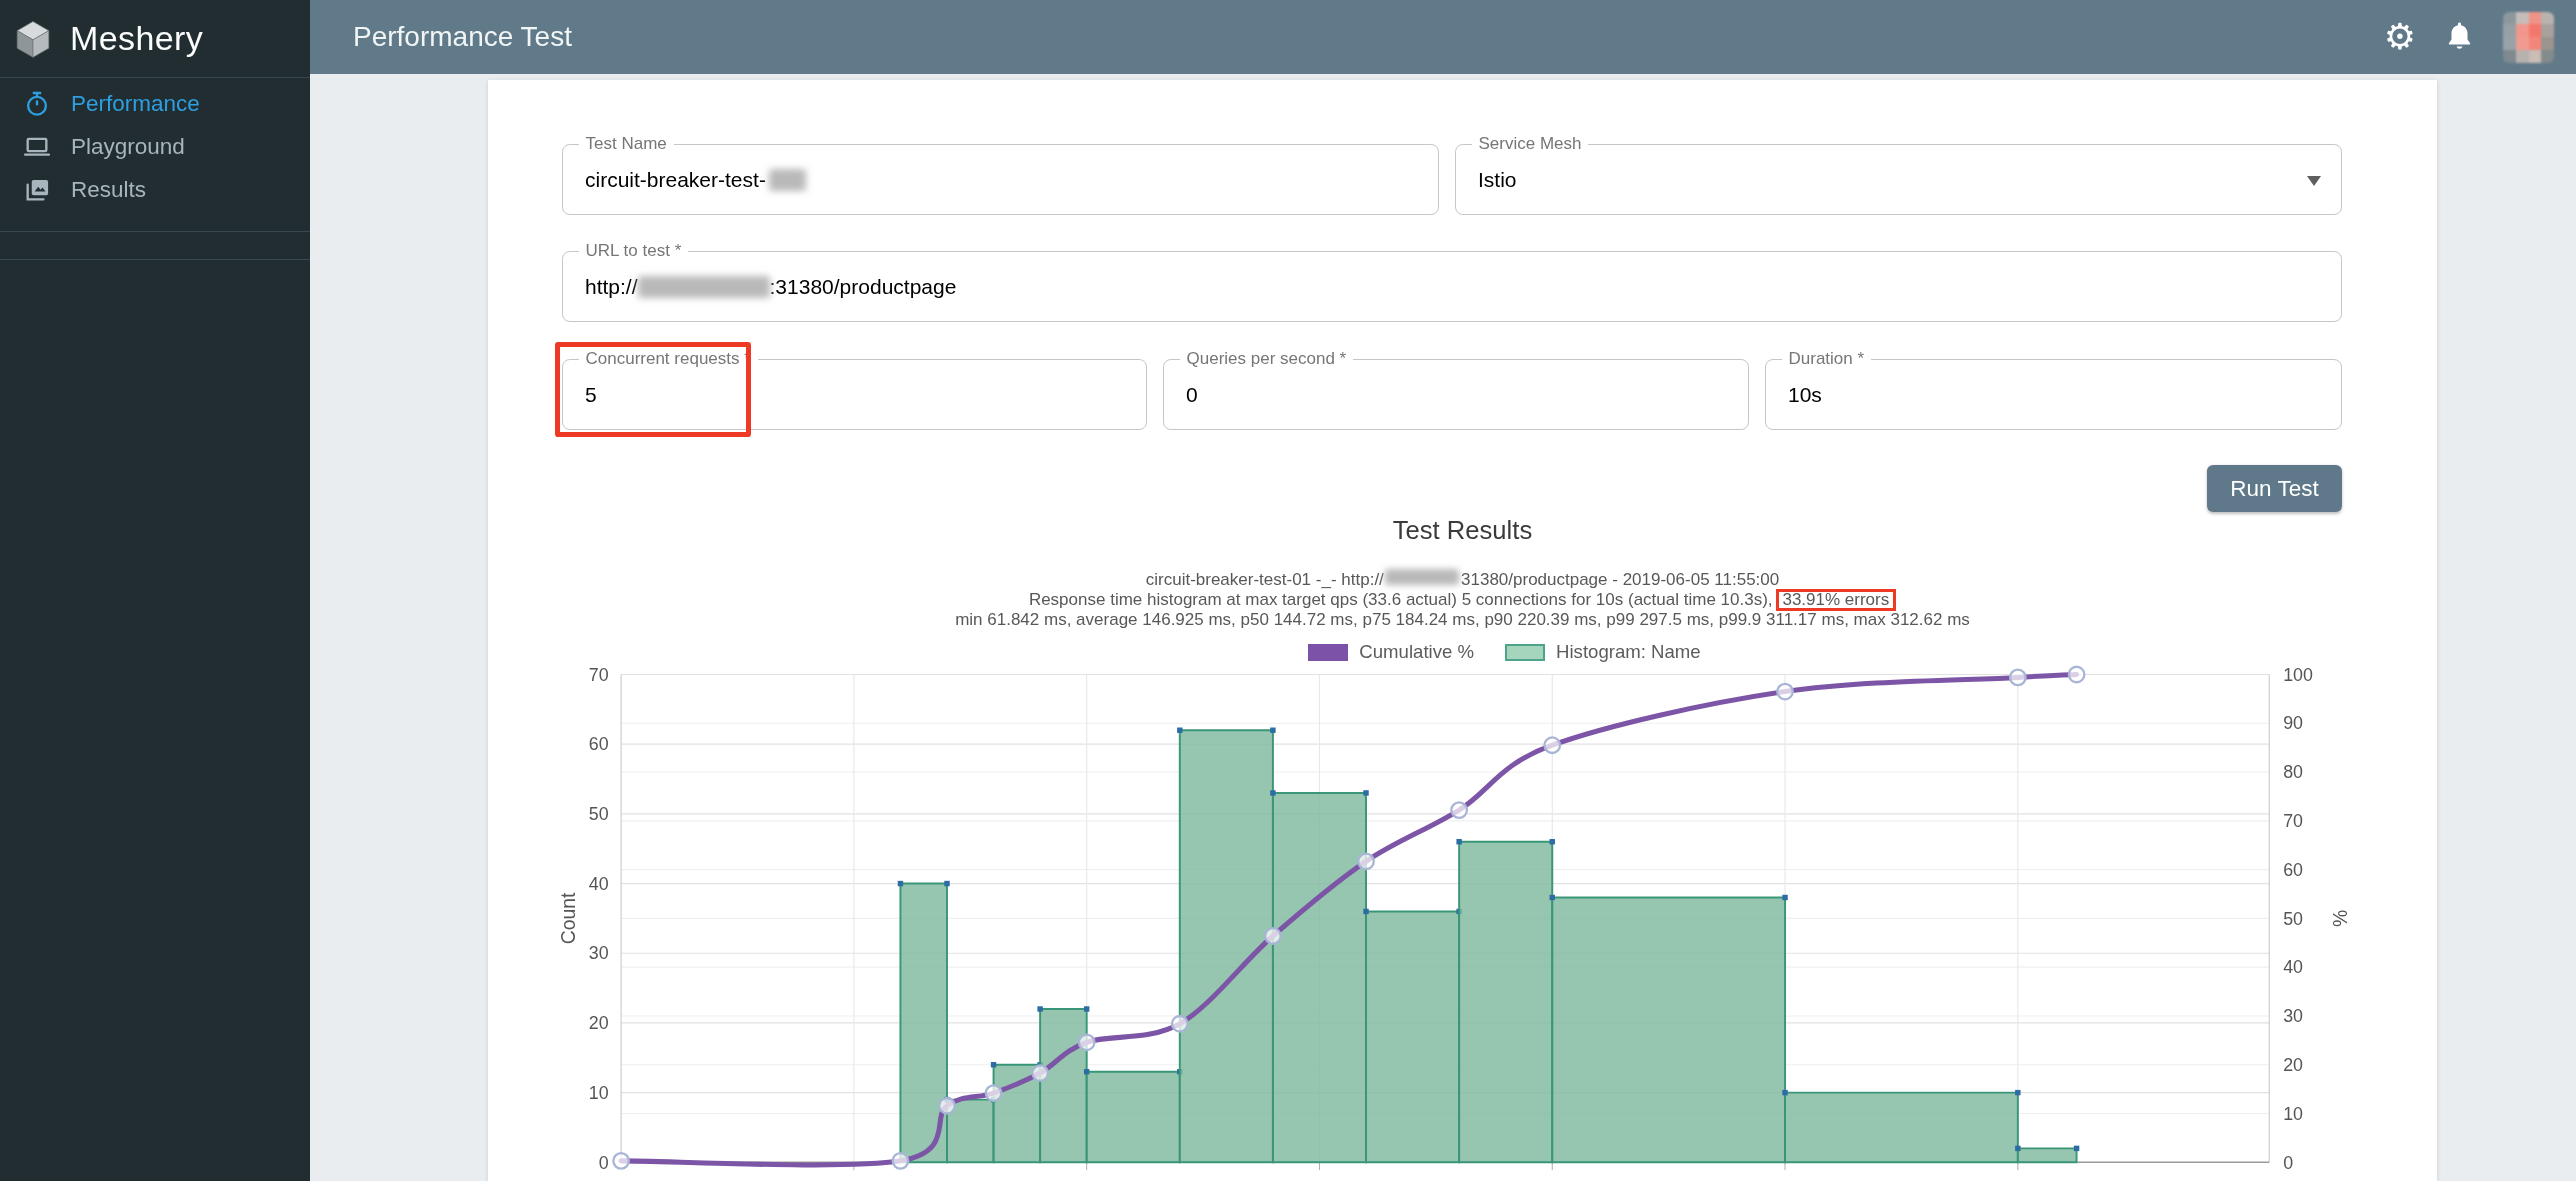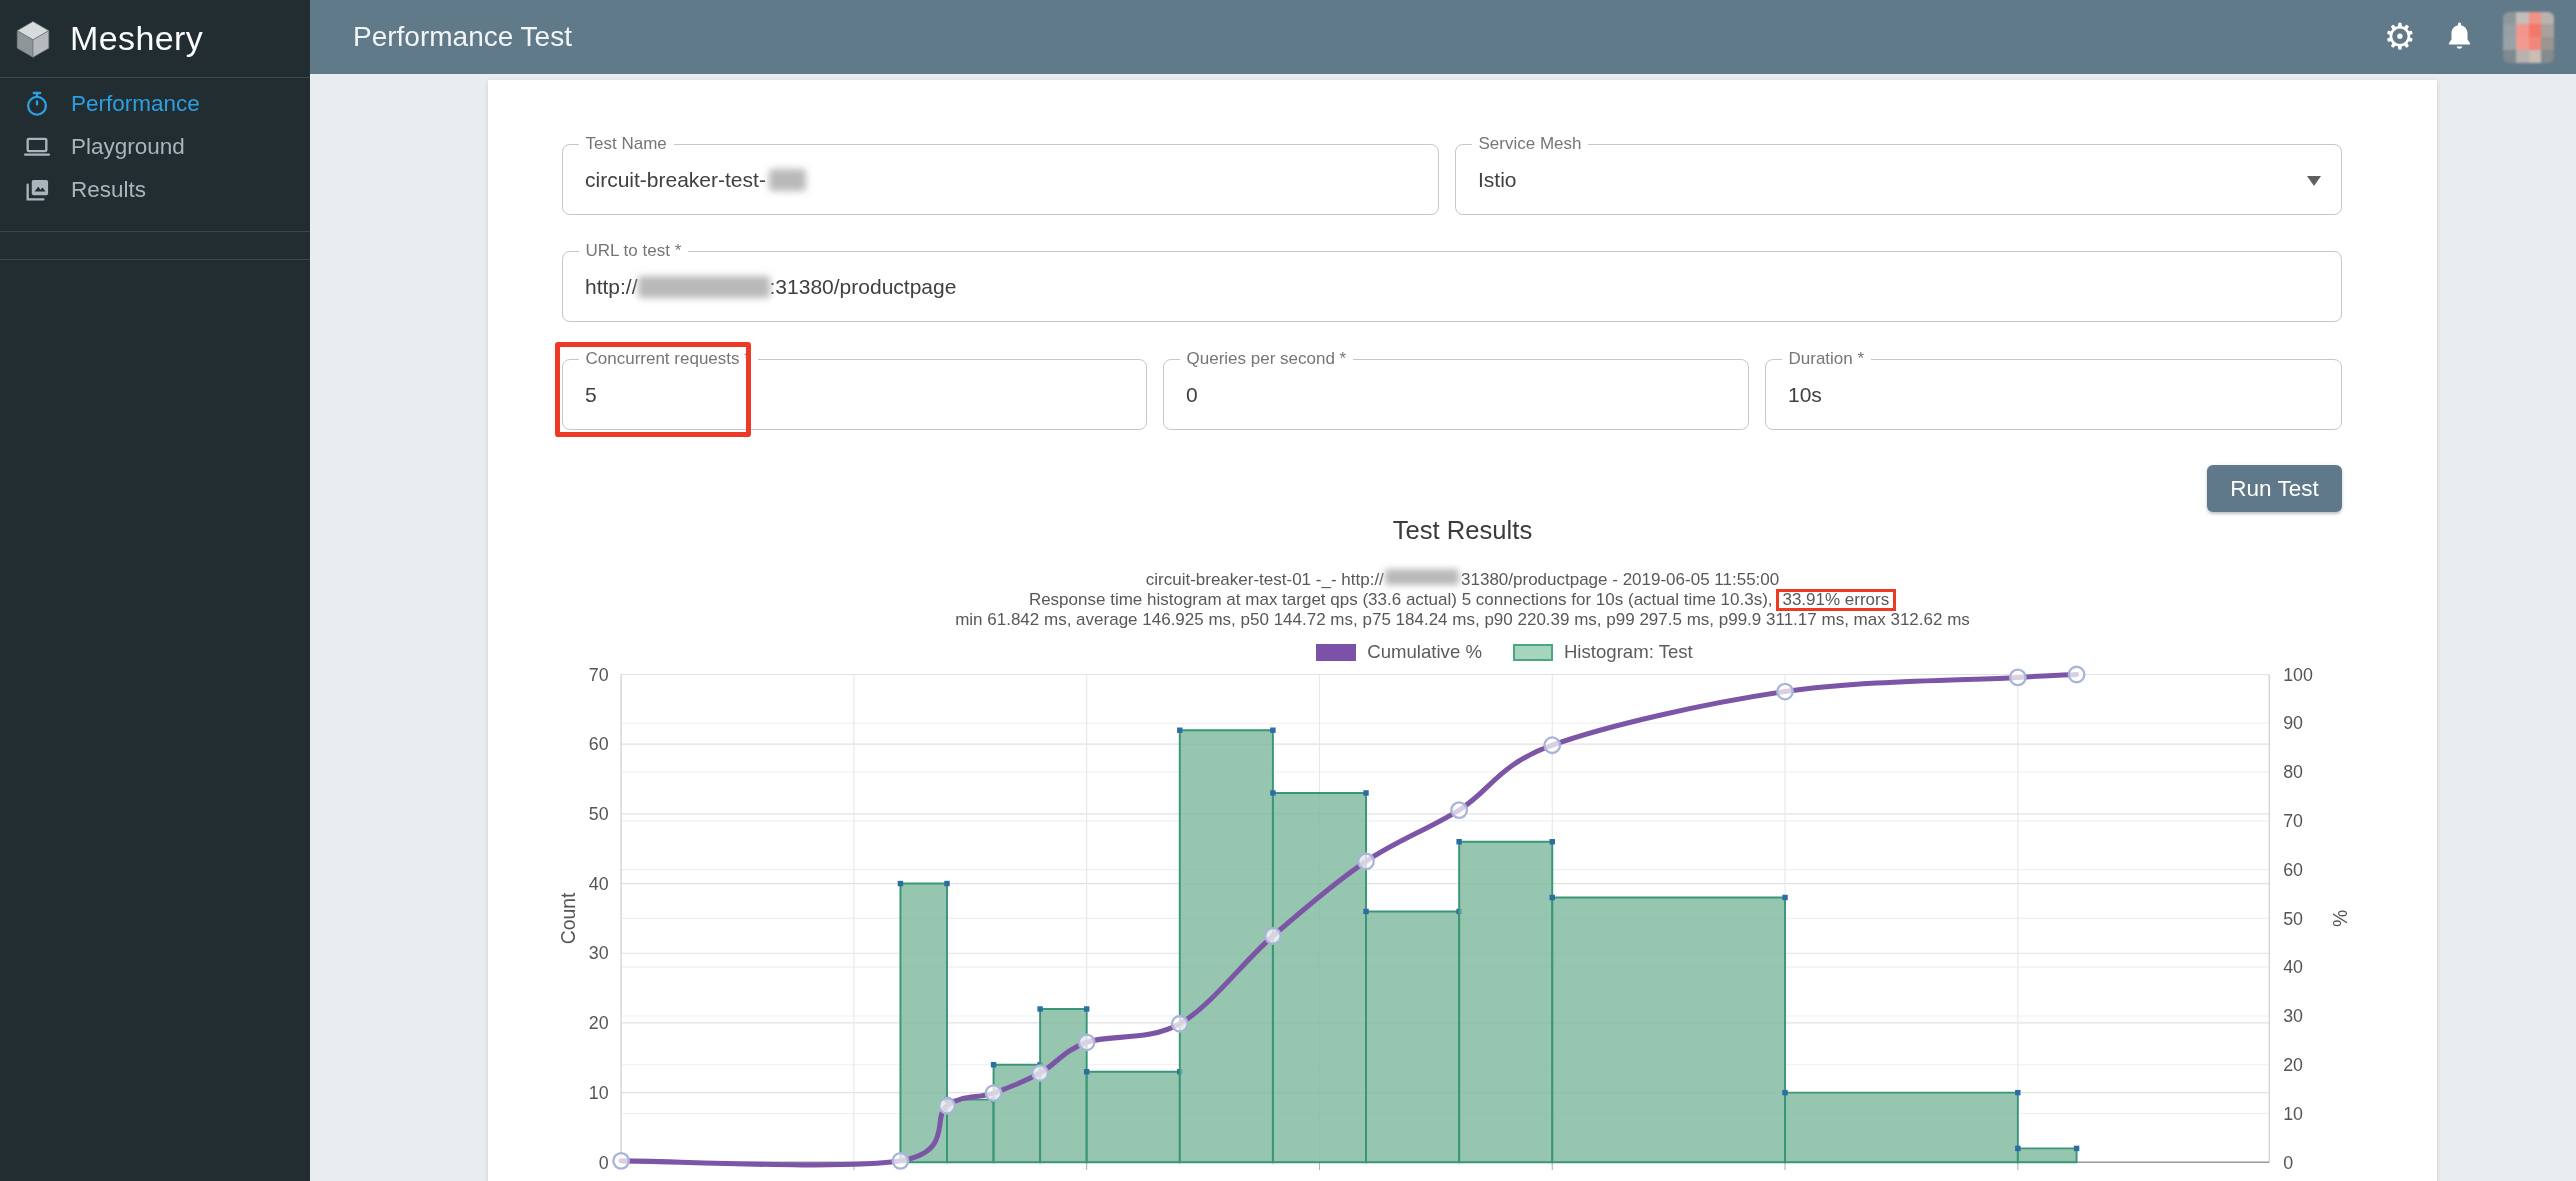--- a/index.html
+++ b/index.html
@@ -34,21 +34,21 @@
   
   .content { position:absolute; left:310px; top:74px; right:0; bottom:0; background:#e9edf0; }
   .panel { position:absolute; left:178px; top:6.2px; width:1949px; height:1107px; background:#fff;
            box-shadow:0 0.8px 4.7px rgba(0,0,0,.12); }
 
   
   .field { position:absolute; height:71px; border:1.6px solid #c6c6c6; border-radius:7.8px; background:#fff;margin-top:10px; }
   .field-label { position:absolute; top:-11px; left:15.5px; background:#fff; padding:0 7px;
                  font-size:17px; color:#767676; white-space:nowrap; }
   .field-value { position:absolute; left:22px; top:50%; transform:translateY(-50%);
-                 font-size:21px; color:#404040; white-space:nowrap; display:flex; align-items:center; }
+                 font-size:21px; color:#000000; white-space:nowrap; display:flex; align-items:center; }
   .select-arrow { position:absolute; right:20px; top:50%; margin-top:-3.9px; width:0; height:0;
                   border-left:7.8px solid transparent; border-right:7.8px solid transparent;
                   border-top:10px solid #5f5f5f; }
   .blur-block { display:inline-block; background:#b9b9b9; border-radius:3.1px; filter:blur(3.9px); }
   .blur-name { width:37px; height:22px; margin-left:3.1px; }
   .blur-ip  { width:132px; height:22px; }
   .blur-ip-small { width:74px; height:15.5px; margin:0 1.6px; filter:blur(3.1px); }
 
   .annotation-box { position:absolute; border:5.4px solid #ee3a24; border-radius:3.1px; z-index:3; pointer-events:none; }
   .box-concurrent { left:67px; top:262px; width:196px; height:95px; }
@@ -202,21 +202,21 @@
       <div class="rline">min 61.842 ms, average 146.925 ms, p50 144.72 ms, p75 184.24 ms, p90 220.39 ms, p99 297.5 ms, p99.9 311.17 ms, max 312.62 ms</div>
     </div>
 
     <div class="legend">
       <span class="legend-item">
         <span class="swatch swatch-purple"></span>
         <span>Cumulative %</span>
       </span>
       <span class="legend-item">
         <span class="swatch swatch-green"></span>
-        <span>Histogram: Test</span>
+        <span>Histogram: Name</span>
       </span>
     </div>
 
     <div class="chart-wrap">
       <svg id="chart-svg" width="1939" height="519" viewBox="0 0 2500 669">
           <line x1="160" x2="2285" y1="555.1428571428571" y2="555.1428571428571" stroke="#e2e2e2" stroke-width="1.5"></line>
           <line x1="160" x2="2285" y1="465.2857142857143" y2="465.2857142857143" stroke="#e2e2e2" stroke-width="1.5"></line>
           <line x1="160" x2="2285" y1="375.42857142857144" y2="375.42857142857144" stroke="#e2e2e2" stroke-width="1.5"></line>
           <line x1="160" x2="2285" y1="285.57142857142856" y2="285.57142857142856" stroke="#e2e2e2" stroke-width="1.5"></line>
           <line x1="160" x2="2285" y1="195.71428571428572" y2="195.71428571428572" stroke="#e2e2e2" stroke-width="1.5"></line>

